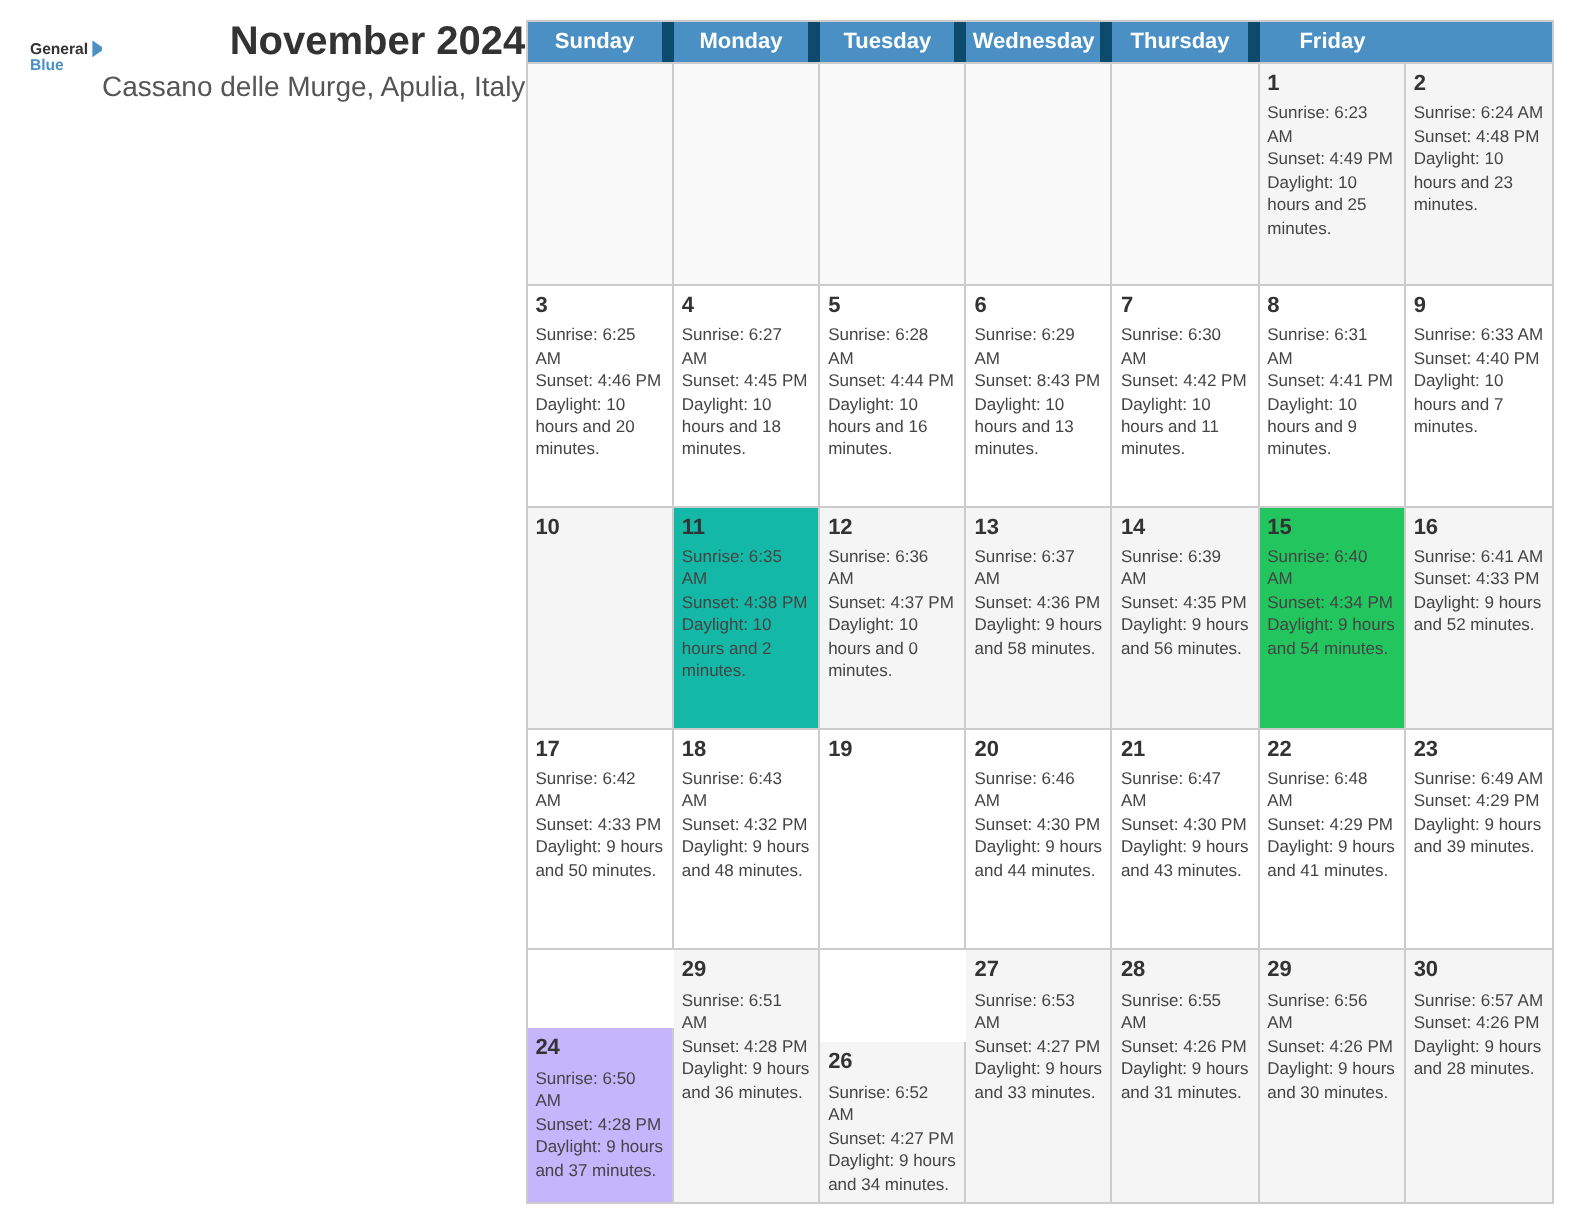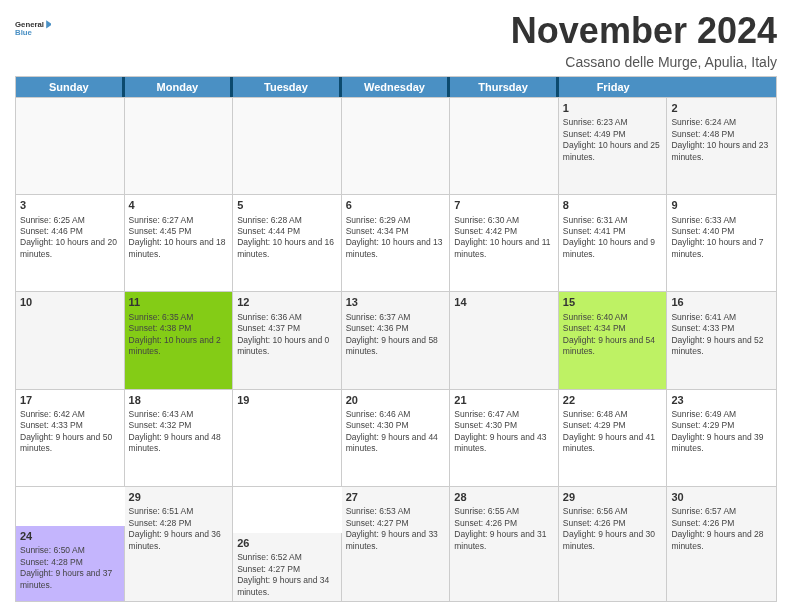--- a/index.html
+++ b/index.html
@@ -8,38 +8,38 @@
       background: #fff;
       width: 792px;
       height: 612px;
       overflow: hidden;
     }
     .page {
       width: 792px;
       height: 612px;
       padding: 10px 15px;
       display: flex;
-      flex-direction: column;
+      flex-direction: row;
     }
     .header {
       display: flex;
       justify-content: space-between;
       align-items: flex-start;
       margin-bottom: 6px;
     }
     .logo {
       display: flex;
       align-items: center;
       gap: 4px;
     }
     .title-block {
       text-align: right;
     }
     .main-title {
-      font-size: 36px;
+      font-size: 20px;
       font-weight: bold;
       color: #333;
     }
     .subtitle {
       font-size: 14px;
       color: #555;
       margin-top: 2px;
     }
     .calendar {
       flex: 1;
@@ -51,21 +51,21 @@
       display: grid;
       grid-template-columns: repeat(7, 1fr);
       background: #4a90c4;
     }
     .cal-header-cell {
       color: #fff;
       font-size: 11px;
       font-weight: bold;
       text-align: center;
       padding: 4px 2px;
-      border-right: 3px solid #0c4a6e;
+      border-right: 6px solid #0c4a6e;
     }
     .cal-header-cell:last-child { border-right: none; }
     .cal-body {
       flex: 1;
       display: flex;
       flex-direction: column;
     }
     .cal-row {
       display: grid;
       grid-template-columns: repeat(7, 1fr);
@@ -157,21 +157,21 @@
           </div>
           <div class="cal-cell">
             <div class="day-num">5</div>
             <div class="day-info" style="white-space: pre-line;">Sunrise: 6:28 AM
 Sunset: 4:44 PM
 Daylight: 10 hours and 16 minutes.</div>
           </div>
           <div class="cal-cell">
             <div class="day-num">6</div>
             <div class="day-info" style="white-space: pre-line;">Sunrise: 6:29 AM
-Sunset: 4:34 PM
+Sunset: 8:43 PM
 Daylight: 10 hours and 13 minutes.</div>
           </div>
           <div class="cal-cell">
             <div class="day-num">7</div>
             <div class="day-info" style="white-space: pre-line;">Sunrise: 6:30 AM
 Sunset: 4:42 PM
 Daylight: 10 hours and 11 minutes.</div>
           </div>
           <div class="cal-cell">
             <div class="day-num">8</div>
@@ -183,42 +183,45 @@
             <div class="day-num">9</div>
             <div class="day-info" style="white-space: pre-line;">Sunrise: 6:33 AM
 Sunset: 4:40 PM
 Daylight: 10 hours and 7 minutes.</div>
           </div>
         </div>
         <div class="cal-row">
           <div class="cal-cell" style="background: rgb(245, 245, 245);">
             <div class="day-num">10</div>
           </div>
-          <div class="cal-cell" style="background: #84cc16;">
+          <div class="cal-cell" style="background: #14b8a6;">
             <div class="day-num">11</div>
             <div class="day-info" style="white-space: pre-line;">Sunrise: 6:35 AM
 Sunset: 4:38 PM
 Daylight: 10 hours and 2 minutes.</div>
           </div>
           <div class="cal-cell" style="background: rgb(245, 245, 245);">
             <div class="day-num">12</div>
             <div class="day-info" style="white-space: pre-line;">Sunrise: 6:36 AM
 Sunset: 4:37 PM
 Daylight: 10 hours and 0 minutes.</div>
           </div>
           <div class="cal-cell" style="background: rgb(245, 245, 245);">
             <div class="day-num">13</div>
             <div class="day-info" style="white-space: pre-line;">Sunrise: 6:37 AM
 Sunset: 4:36 PM
 Daylight: 9 hours and 58 minutes.</div>
           </div>
           <div class="cal-cell" style="background: rgb(245, 245, 245);">
             <div class="day-num">14</div>
-          </div>
-          <div class="cal-cell" style="background: #bef264;">
+            <div class="day-info" style="white-space: pre-line;">Sunrise: 6:39 AM
+Sunset: 4:35 PM
+Daylight: 9 hours and 56 minutes.</div>
+          </div>
+          <div class="cal-cell" style="background: #22c55e;">
             <div class="day-num">15</div>
             <div class="day-info" style="white-space: pre-line;">Sunrise: 6:40 AM
 Sunset: 4:34 PM
 Daylight: 9 hours and 54 minutes.</div>
           </div>
           <div class="cal-cell" style="background: rgb(245, 245, 245);">
             <div class="day-num">16</div>
             <div class="day-info" style="white-space: pre-line;">Sunrise: 6:41 AM
 Sunset: 4:33 PM
 Daylight: 9 hours and 52 minutes.</div>

